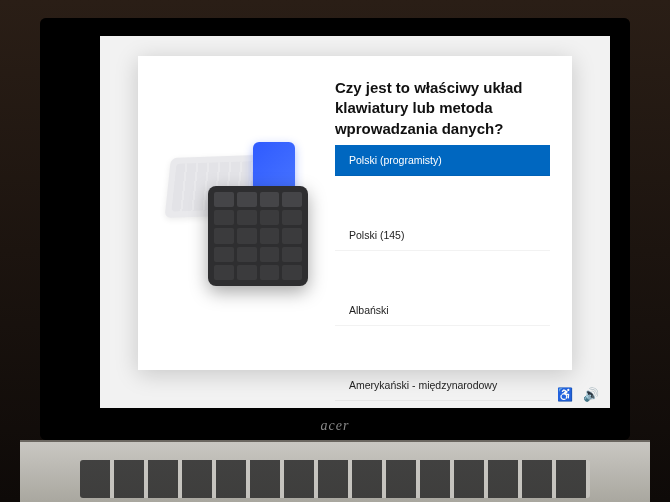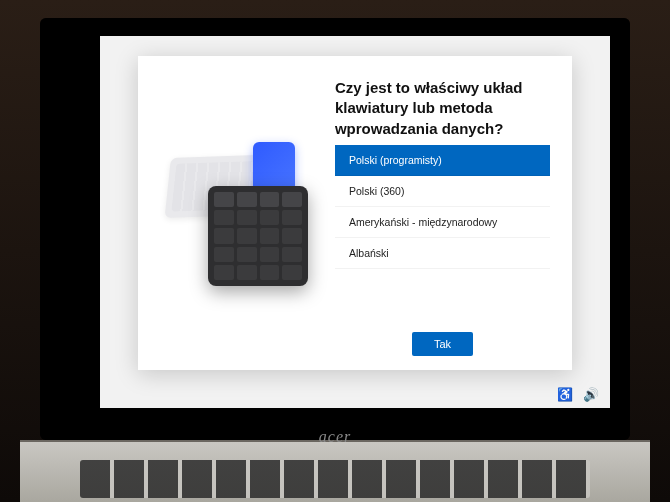--- a/index.html
+++ b/index.html
@@ -66,20 +66,21 @@
   .subtitle {
     font-size: 8.5px;
     color: #666;
     line-height: 1.4;
     margin-bottom: 14px;
     max-width: 240px;
   }
   .option-list {
     display: flex;
     flex-direction: column;
+    gap: 44px;
   }
   .option {
     font-size: 10.5px;
     padding: 9px 14px;
     color: #222;
     border-bottom: 1px solid rgba(0,0,0,.05);
     cursor: pointer;
   }
   .option.selected {
     background: #0067c0;
@@ -153,24 +154,24 @@
     gap: 10px;
     color: #555;
     font-size: 13px;
   }
   .tray span { cursor: pointer; }
 
   
   .brand {
     position: absolute;
     left: 50%;
-    bottom: 56px;
+    bottom: 68px;
     transform: translateX(-50%);
     color: #888;
-    font-size: 16px;
+    font-size: 14px;
     font-style: italic;
     letter-spacing: 1px;
     font-family: serif;
   }
   
   .kb-deck {
     position:absolute;
     left: 20px; right: 20px; bottom: 0; height: 60px;
     background: linear-gradient(#c9c7c2,#a9a79f);
     border-top: 2px solid #6a6660;
@@ -221,23 +222,23 @@
             <div></div>
             <div></div>
         </div>
       </div>
 
       <div class="content-col">
         <div class="title">Czy jest to właściwy układ klawiatury lub metoda wprowadzania danych?</div>
 
         <div class="option-list">
           <div class="option selected">Polski (programisty)</div>
-          <div class="option">Polski (360)</div>
+          <div class="option">Polski (145)</div>
+          <div class="option">Albański</div>
           <div class="option">Amerykański - międzynarodowy</div>
-          <div class="option">Albański</div>
         </div>
 
         <div class="spacer"></div>
 
         <div class="btn-row">
           <div class="btn-yes">Tak</div>
         </div>
       </div>
     </div>
 

